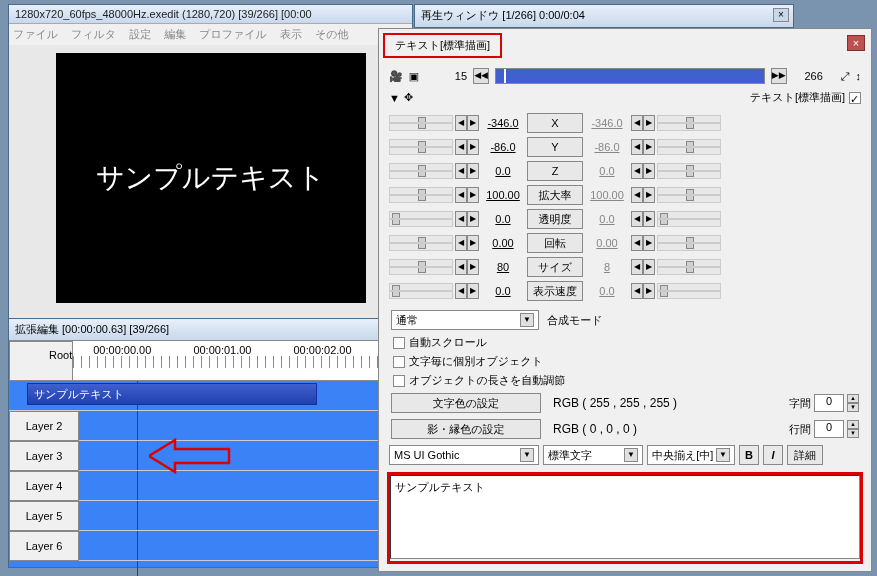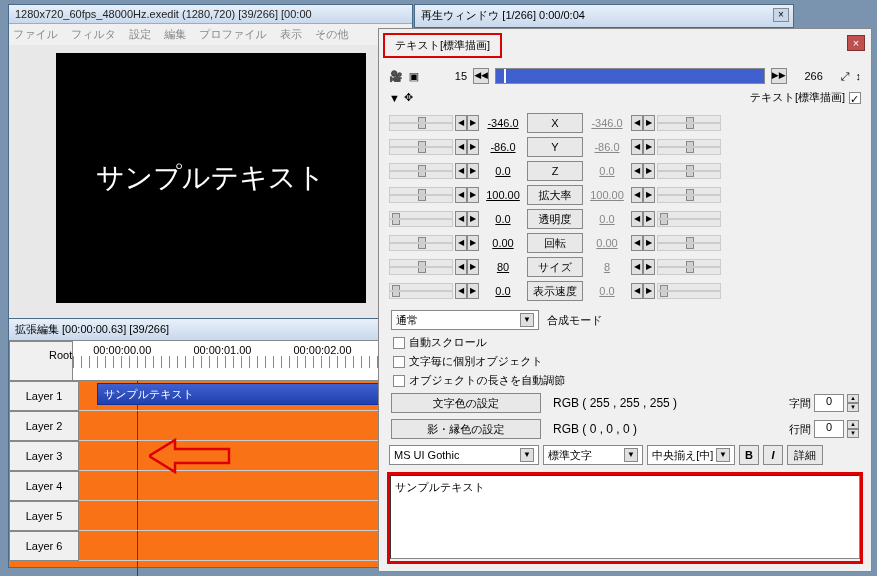--- a/index.html
+++ b/index.html
@@ -7,21 +7,21 @@
 
 
 .main-window { position: absolute; left: 8px; top: 4px; width: 405px; height: 320px; background: #e8e8e8; border: 1px solid #4a6a8a; }
 .title-bar { background: linear-gradient(#e8f0fa, #c8d8ec); padding: 3px 6px; font-size: 11px; color: #222; border-bottom: 1px solid #aaa; }
 .menu-bar { background: #f0f0f0; padding: 3px 4px; color: #888; font-size: 11px; }
 .menu-bar span { margin-right: 10px; }
 .preview { background: #000; width: 310px; height: 250px; margin: 8px auto; display: flex; align-items: center; justify-content: center; }
 .preview-text { color: #fff; font-size: 28px; font-weight: normal; }
 
 
-.timeline-window { position: absolute; left: 8px; top: 318px; width: 405px; height: 250px; background: #f97316; border: 1px solid #4a6a8a; }
+.timeline-window { position: absolute; left: 8px; top: 318px; width: 405px; height: 250px; background: #3b82f6; border: 1px solid #4a6a8a; }
 .timeline-title { background: linear-gradient(#e8f0fa, #c8d8ec); padding: 3px 6px; font-size: 11px; border-bottom: 1px solid #888; }
 .timeline-header { display: flex; }
 .root-cell { width: 70px; height: 40px; border: 1px solid #888; text-align: center; line-height: 26px; background: #f0f0f0; padding-left: 39px; }
 .ruler-area { flex: 1; position: relative; background: #fff; border-bottom: 1px solid #888; }
 .time-labels { display: flex; font-size: 10px; padding: 3px 0 0 20px; }
 .time-labels span { margin-right: 42px; }
 .ruler-ticks { height: 12px; background: repeating-linear-gradient(90deg, #888 0, #888 1px, transparent 1px, transparent 8px); margin-left: 0; }
 .layer-row { display: flex; height: 30px; }
 .layer-label { width: 70px; border: 1px solid #888; text-align: center; line-height: 28px; background: #f0f0f0; }
 .layer-track { flex: 1; border-bottom: 1px solid #ccc; position: relative; }
@@ -113,21 +113,20 @@
         <span>00:00:01.00</span>
         <span>00:00:02.00</span>
         <span>00</span>
       </div>
       <div class="ruler-ticks"></div>
     </div>
   </div>
   <div style="position:relative">
     <div class="playhead"></div>
     <div class="layer-row">
-      <div class="layer-label">Layer 1</div>
       <div class="layer-track">
         <div class="text-object">サンプルテキスト</div>
       </div>
     </div>
     <div class="layer-row">
       <div class="layer-label">Layer 2</div>
       <div class="layer-track"></div>
     </div>
     <div class="layer-row">
       <div class="layer-label">Layer 3</div>

